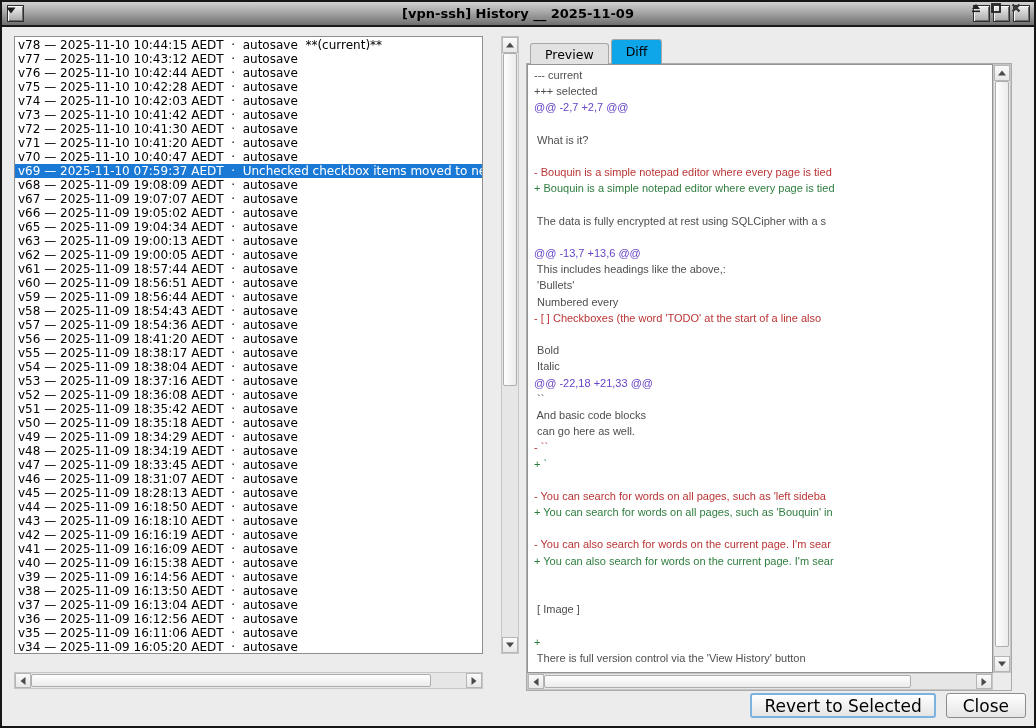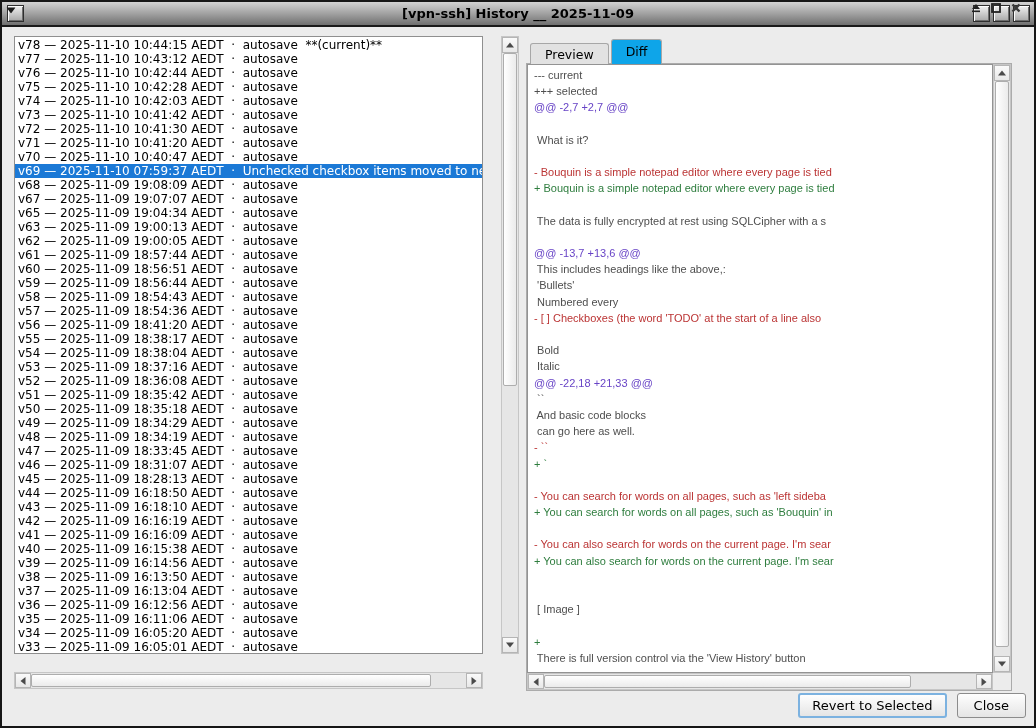--- a/index.html
+++ b/index.html
@@ -62,21 +62,21 @@
   .difftext{background:#fff;border:1px solid #939393;box-sizing:border-box;
     overflow:hidden;padding:2px 0 0 6px;}
   .dline{height:16.2px;line-height:16.2px;white-space:pre;overflow:hidden;
     font-family:Liberation Sans, sans-serif;font-size:11px;}
   .dline.meta,.dline.ctx{color:var(--diff_context_gray);}
   .dline.hunk{color:var(--diff_hunk_purple);}
   .dline.del{color:var(--diff_del_red);}
   .dline.add{color:var(--diff_add_green);}
   
   .btnrow{position:absolute;right:8px;top:691px;display:flex;gap:10px;}
-  .ttk-btn{height:25px;font-family:inherit;font-size:13px;color:#000;
+  .ttk-btn{height:25px;font-family:inherit;font-size:17px;color:#000;
     background:linear-gradient(#fefefe,#e5e5e5);border:1px solid #8c8c8c;
     border-radius:3px;padding:0 16px;box-sizing:border-box;}
   .ttk-btn.focus{border:2px solid #7cb2e0;padding:0 12px;}
 </style>
 </head>
 <body>
 
 <div class="window">
 
   <div class="titlebar">
@@ -121,20 +121,21 @@
         <div class="lrow">v76 — 2025-11-10 10:42:44 AEDT  ·  autosave</div>
         <div class="lrow">v75 — 2025-11-10 10:42:28 AEDT  ·  autosave</div>
         <div class="lrow">v74 — 2025-11-10 10:42:03 AEDT  ·  autosave</div>
         <div class="lrow">v73 — 2025-11-10 10:41:42 AEDT  ·  autosave</div>
         <div class="lrow">v72 — 2025-11-10 10:41:30 AEDT  ·  autosave</div>
         <div class="lrow">v71 — 2025-11-10 10:41:20 AEDT  ·  autosave</div>
         <div class="lrow">v70 — 2025-11-10 10:40:47 AEDT  ·  autosave</div>
         <div class="lrow sel">v69 — 2025-11-10 07:59:37 AEDT  ·  Unchecked checkbox items moved to next</div>
         <div class="lrow">v68 — 2025-11-09 19:08:09 AEDT  ·  autosave</div>
         <div class="lrow">v67 — 2025-11-09 19:07:07 AEDT  ·  autosave</div>
+        <div class="lrow">v66 — 2025-11-09 19:05:02 AEDT  ·  autosave</div>
         <div class="lrow">v65 — 2025-11-09 19:04:34 AEDT  ·  autosave</div>
         <div class="lrow">v63 — 2025-11-09 19:00:13 AEDT  ·  autosave</div>
         <div class="lrow">v62 — 2025-11-09 19:00:05 AEDT  ·  autosave</div>
         <div class="lrow">v61 — 2025-11-09 18:57:44 AEDT  ·  autosave</div>
         <div class="lrow">v60 — 2025-11-09 18:56:51 AEDT  ·  autosave</div>
         <div class="lrow">v59 — 2025-11-09 18:56:44 AEDT  ·  autosave</div>
         <div class="lrow">v58 — 2025-11-09 18:54:43 AEDT  ·  autosave</div>
         <div class="lrow">v57 — 2025-11-09 18:54:36 AEDT  ·  autosave</div>
         <div class="lrow">v56 — 2025-11-09 18:41:20 AEDT  ·  autosave</div>
         <div class="lrow">v55 — 2025-11-09 18:38:17 AEDT  ·  autosave</div>

